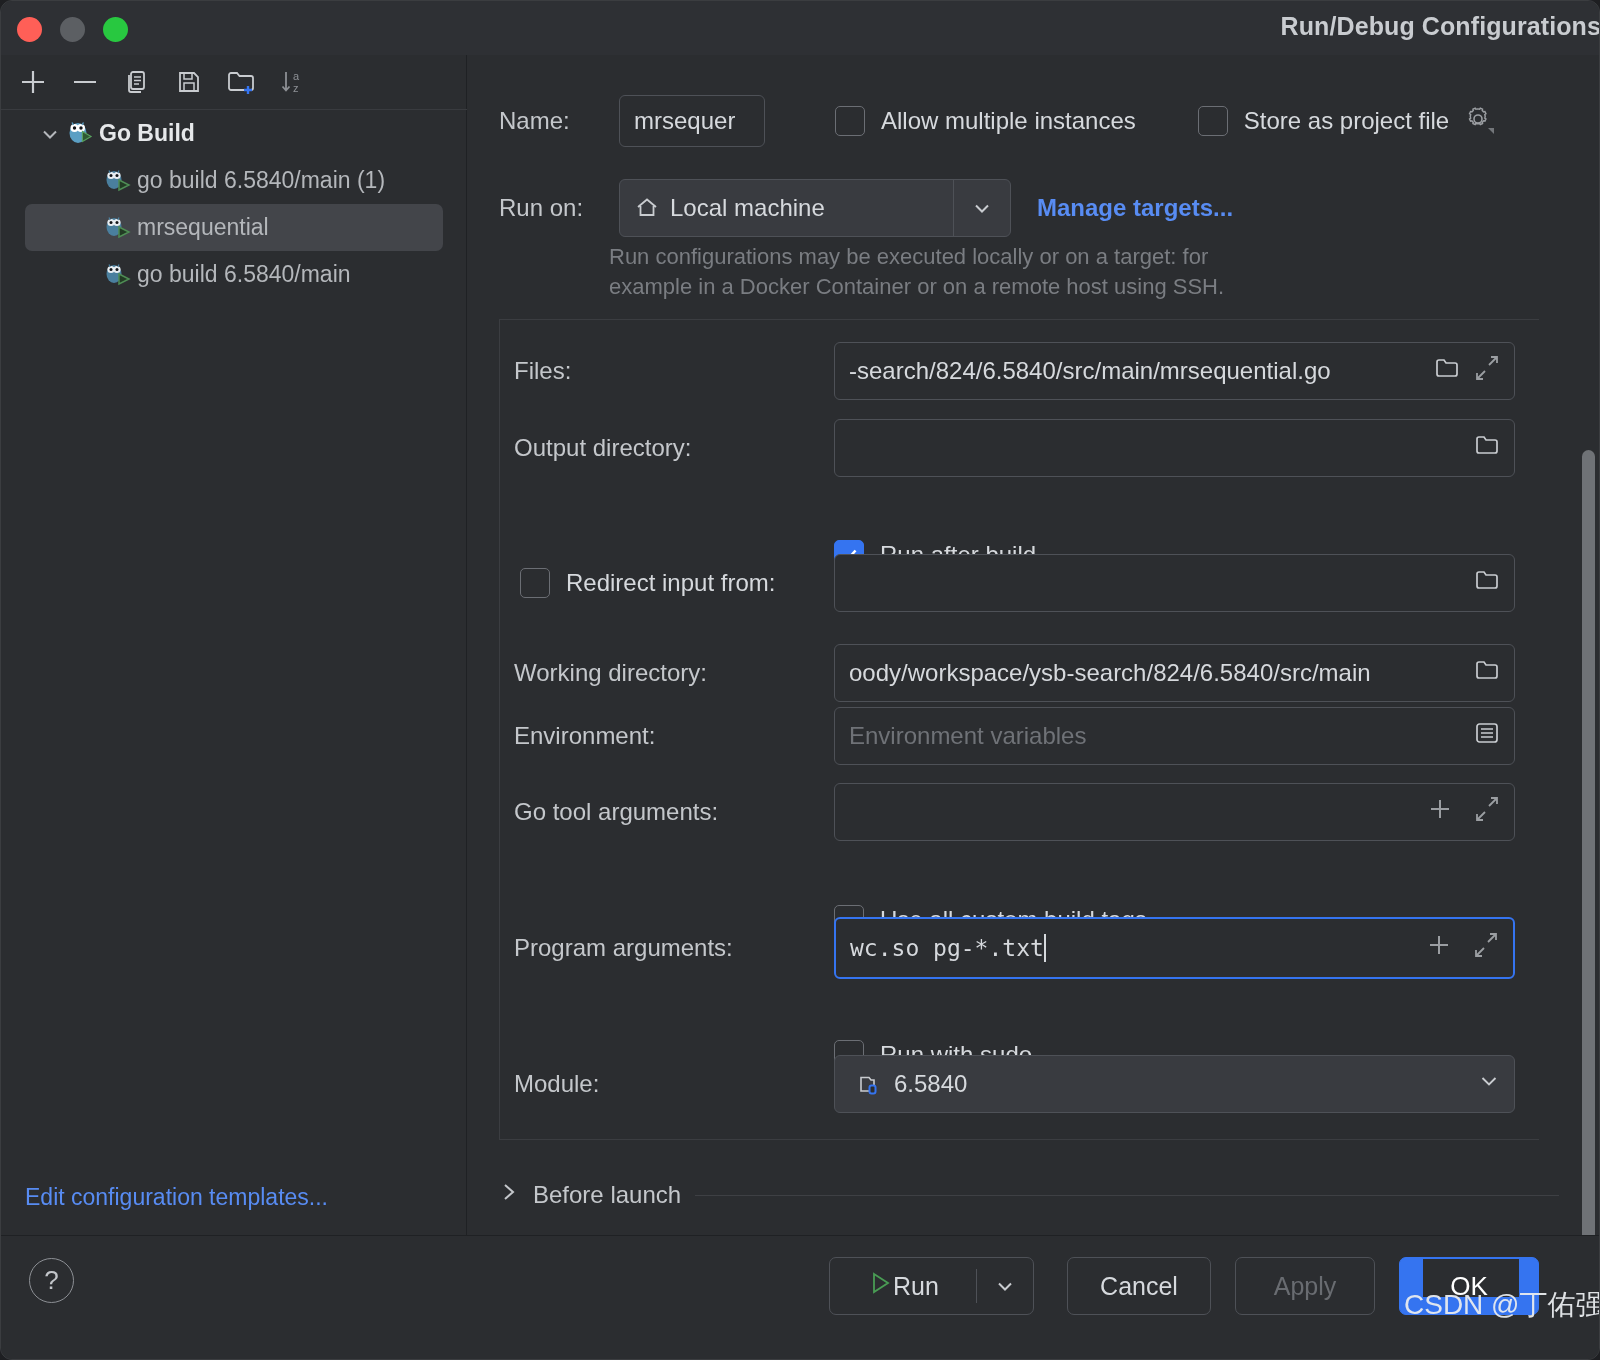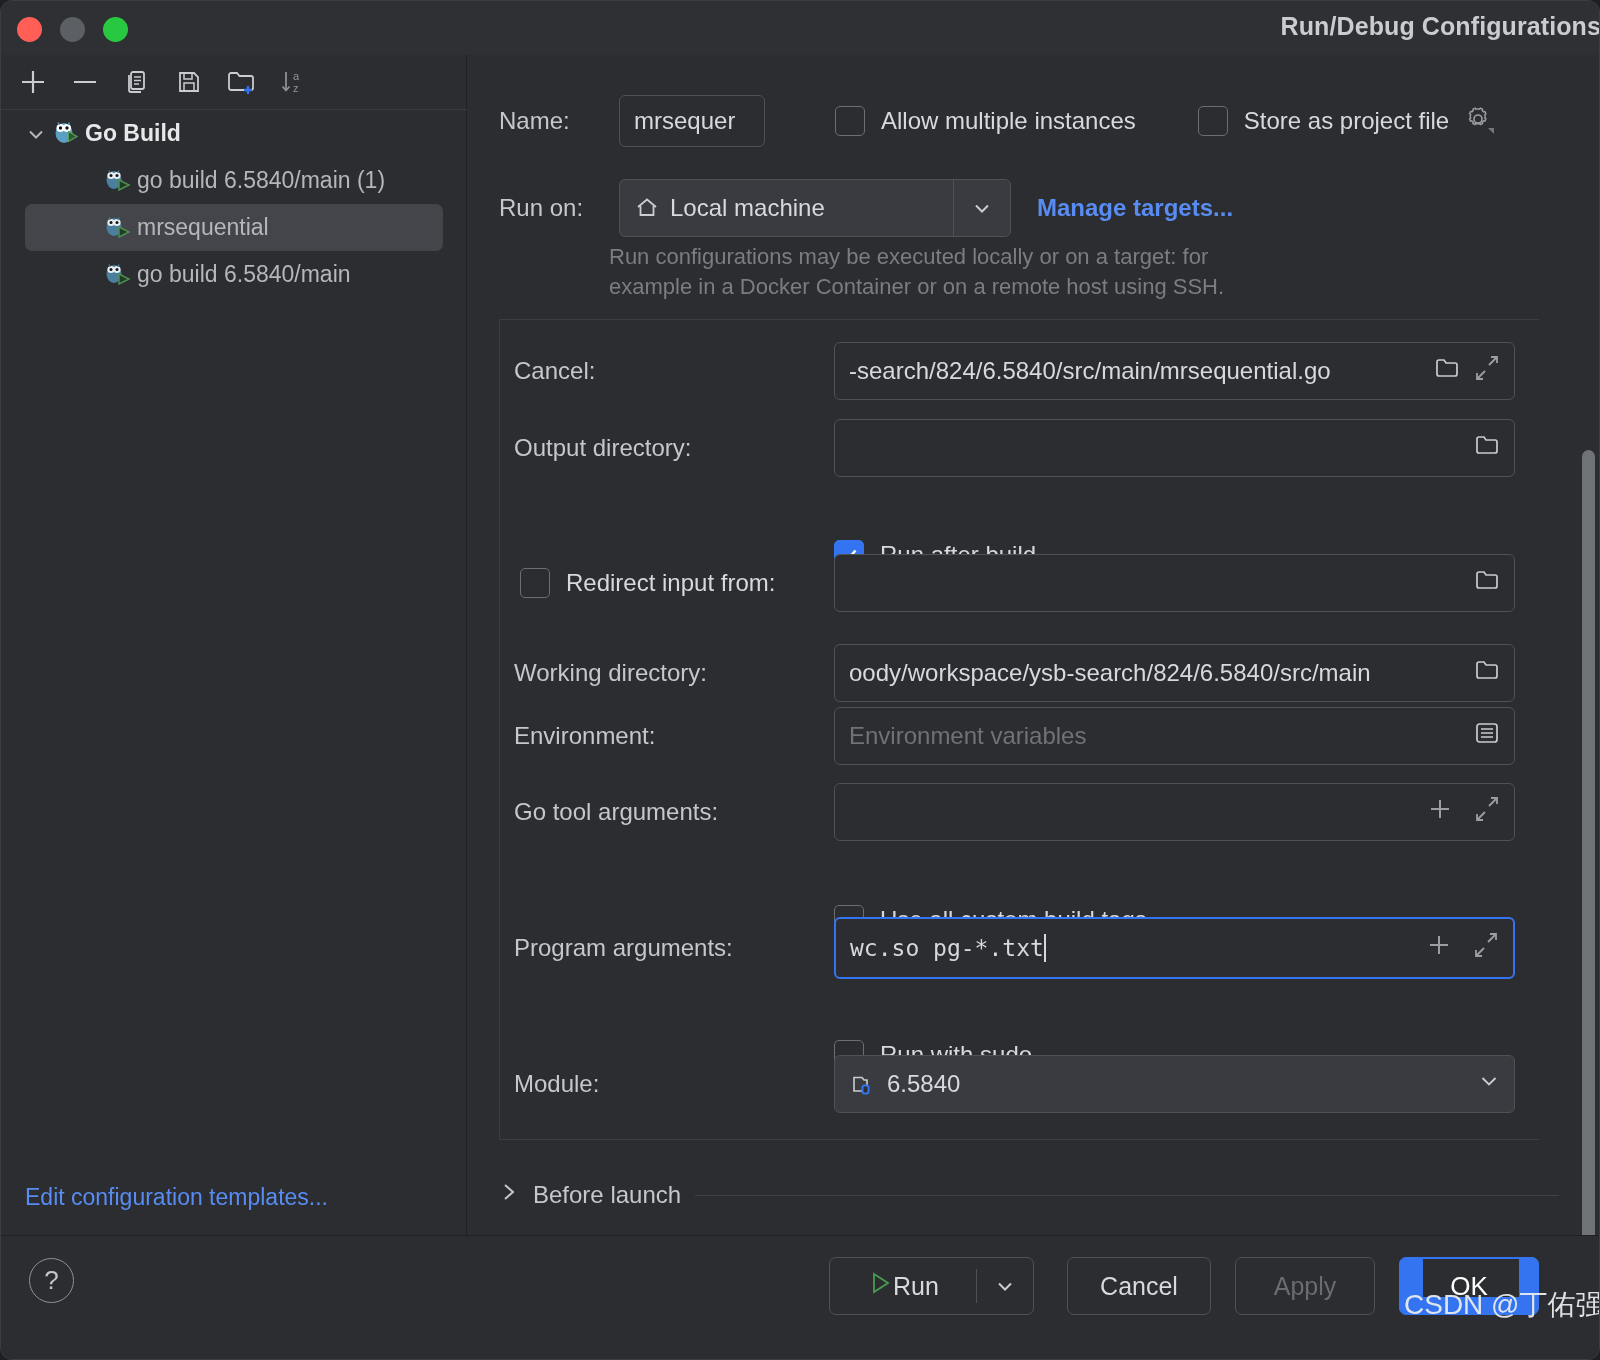--- a/index.html
+++ b/index.html
@@ -45,21 +45,21 @@
   .tbtn {
     width: 48px; height: 44px; display: flex; align-items: center; justify-content: center;
     border-radius: 5px;
   }
   .tbtn svg { display: block; }
   .tree { position: absolute; left: 0; top: 55px; width: 466px; }
   .tree-row {
     height: 47px; display: flex; align-items: center; position: relative;
     font-size: 23px; color: #b4b7bb;
   }
-  .tree-row.group { font-weight: bold; color: #e6e8ea; padding-left: 22px; }
+  .tree-row.group { font-weight: bold; color: #e6e8ea; padding-left: 36px; }
   .tree-row.child { padding-left: 100px; }
   .tree-row.selected { background: #43454a; margin: 0 24px; border-radius: 7px; padding-left: 76px; }
   .chev { width: 26px; display: inline-flex; align-items: center; justify-content: center; }
   .gopher { width: 34px; height: 34px; flex: 0 0 34px; position: relative; margin-right: 2px; }
   .edit-templates {
     position: absolute; left: 24px; bottom: 24px;
     font-size: 23px; color: #588cf3;
   }
   
   .right-panel {
@@ -317,21 +317,21 @@
     </div>
 
     <div class="hint" style="position:absolute; left:141px; top:187px; width:830px;">
       <div>Run configurations may be executed locally or on a target: for</div>
       <div>example in a Docker Container or on a remote host using SSH.</div>
     </div>
 
     <div class="scrollpane"></div>
 
     <div class="row" style="position:absolute; left:46px; top:287px; width:1060px;">
-      <div class="lbl" style="width:320px;">Cancel:</div>
+      <div class="lbl" style="width:320px;">Files:</div>
       <div class="field" style="width:681px; height:58px;">
         <span class="txt">-search/824/6.5840/src/main/mrsequential.go</span>
         <span class="icons">
           <span>
             <svg width="30" height="30" viewBox="0 0 30 30">
                 <path d="M5 9a2 2 0 0 1 2-2h5l2 3h9a2 2 0 0 1 2 2v9a2 2 0 0 1-2 2H7a2 2 0 0 1-2-2z" stroke="#c9ccd0" stroke-width="1.7" fill="none"></path>
               </svg>
           </span>
           <span>
             <svg width="30" height="30" viewBox="0 0 30 30">
@@ -455,21 +455,21 @@
       </div>
     </div>
 
     <div style="position:absolute; left:366px; top:985px; display:flex; align-items:center;">
       <span class="cb"></span>
       <span class="cb-label">Run with sudo</span>
     </div>
 
     <div class="row" style="position:absolute; left:46px; top:1000px; width:1060px;">
       <div class="lbl" style="width:320px;">Module:</div>
-      <div class="field combo" style="width:681px; height:58px;">
+      <div class="field combo" style="width:681px; height:58px;padding-left:7px;">
         <span style="padding-left:14px; display:flex; align-items:center;">
           <svg width="28" height="28" viewBox="0 0 28 28">
             <path d="M5 7.5h8l2 2.5h3v11H5z" stroke="#c9ccd0" stroke-width="1.6" fill="none"></path>
             <rect x="13.5" y="15.5" width="6" height="8" rx="2" fill="#2b2d30" stroke="#3574f0" stroke-width="2"></rect>
           </svg>
         </span>
         <span class="txt" style="padding-left:10px;">6.5840</span>
         <span class="icons">
           <span>
             <svg width="26" height="26" viewBox="0 0 26 26">

